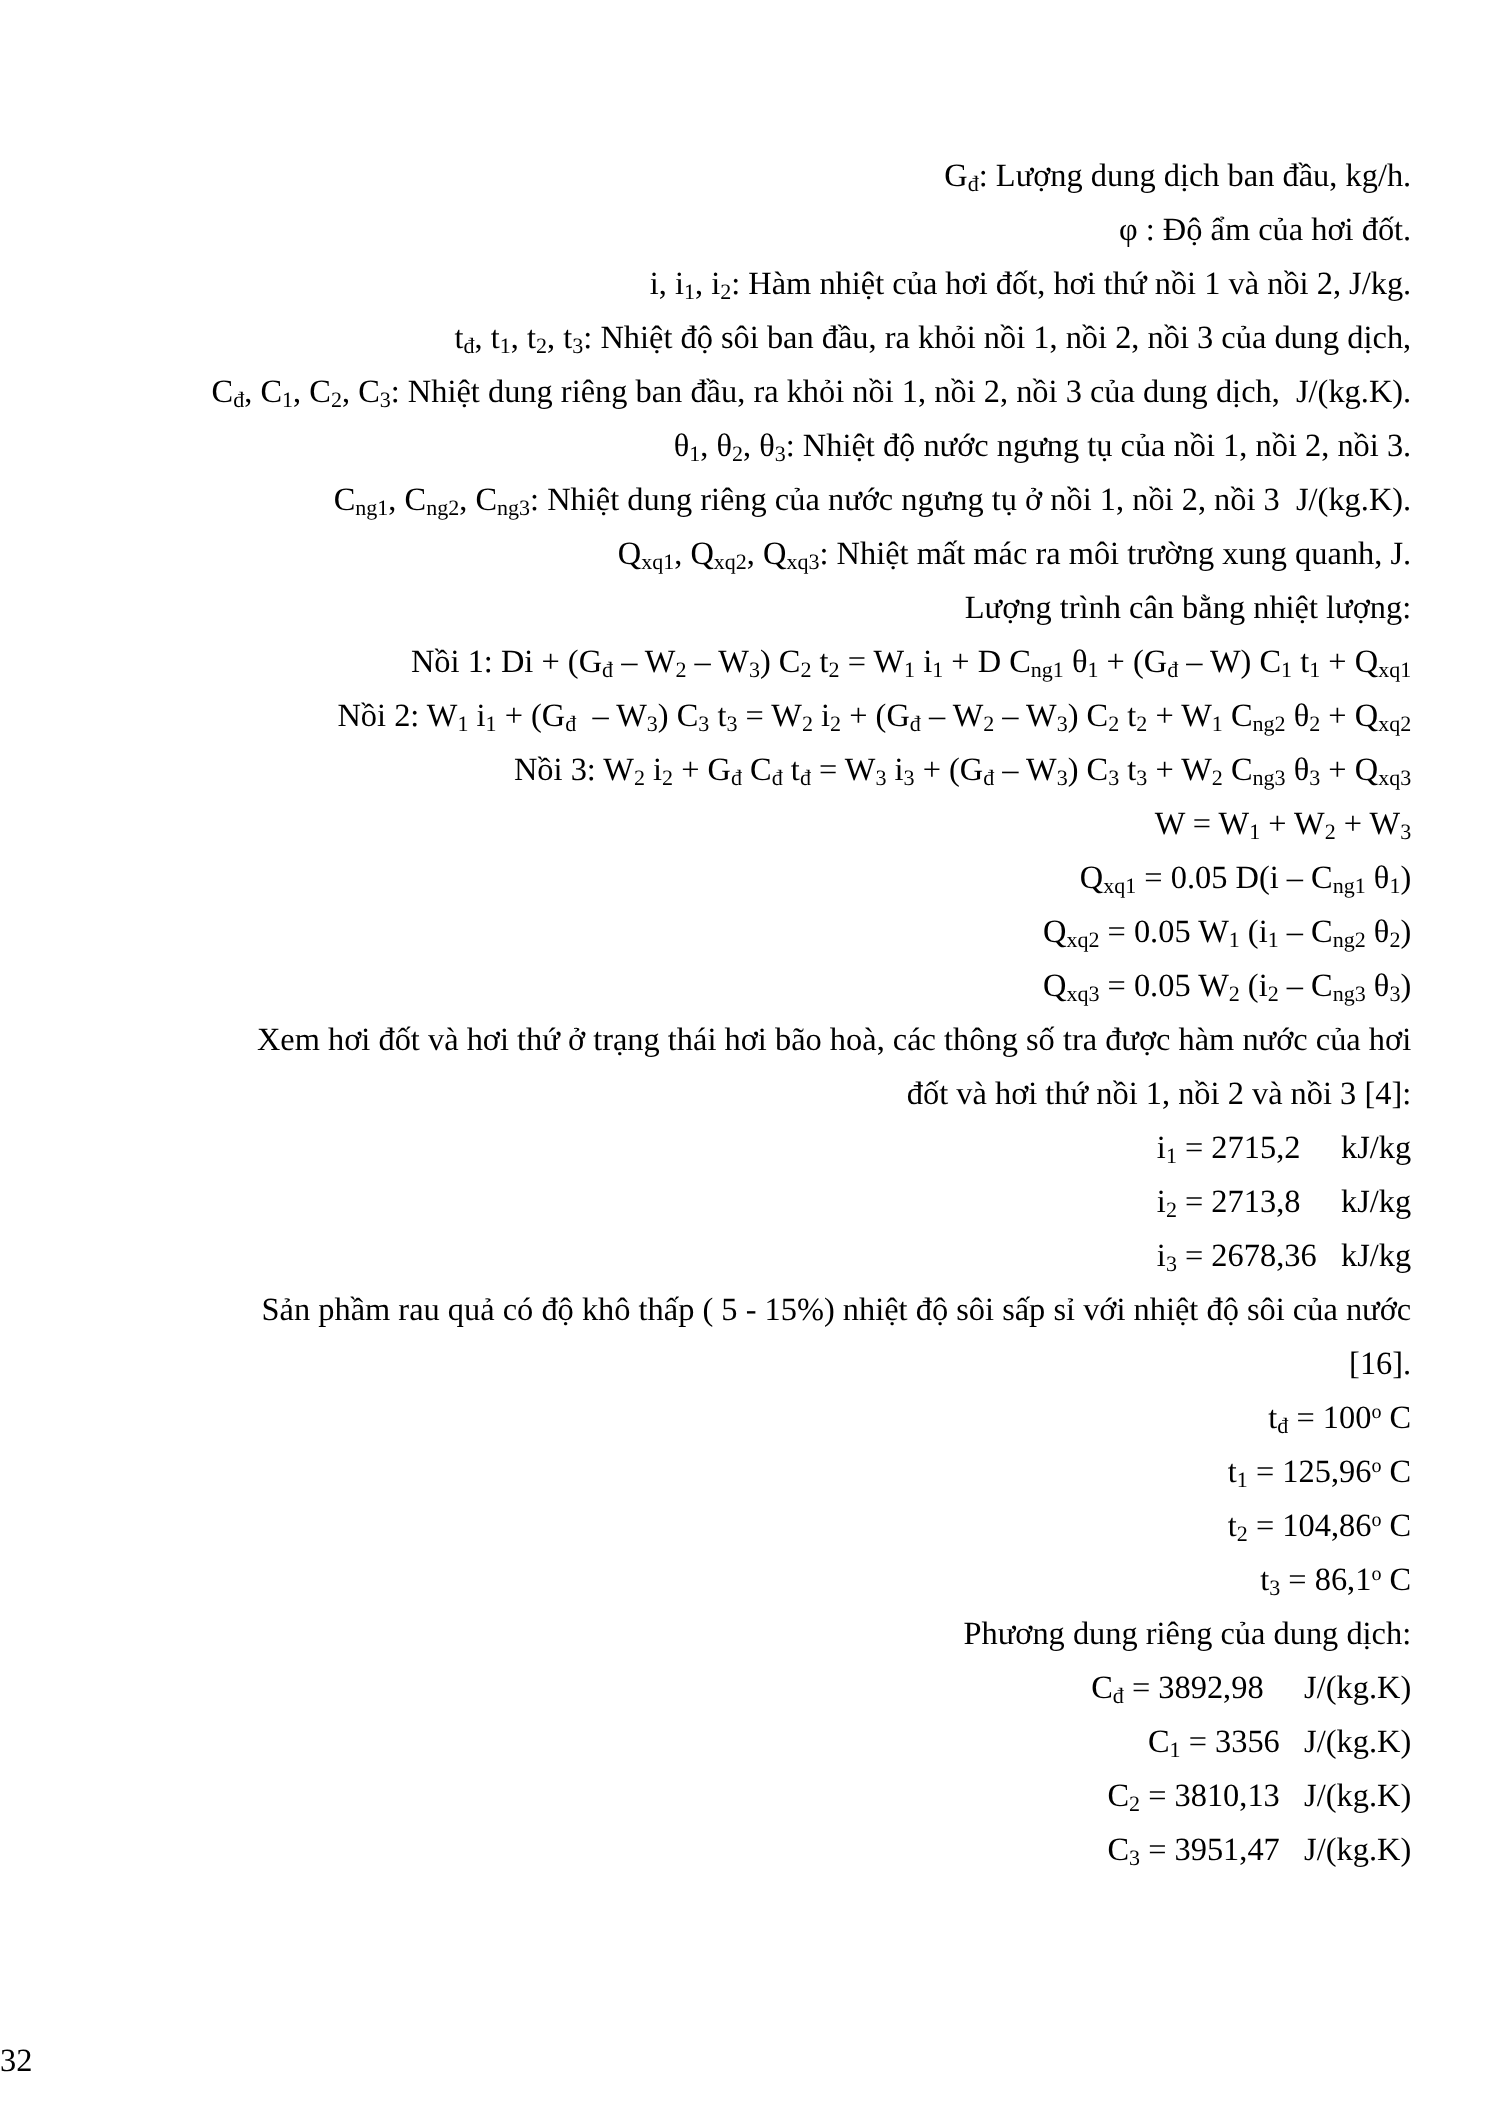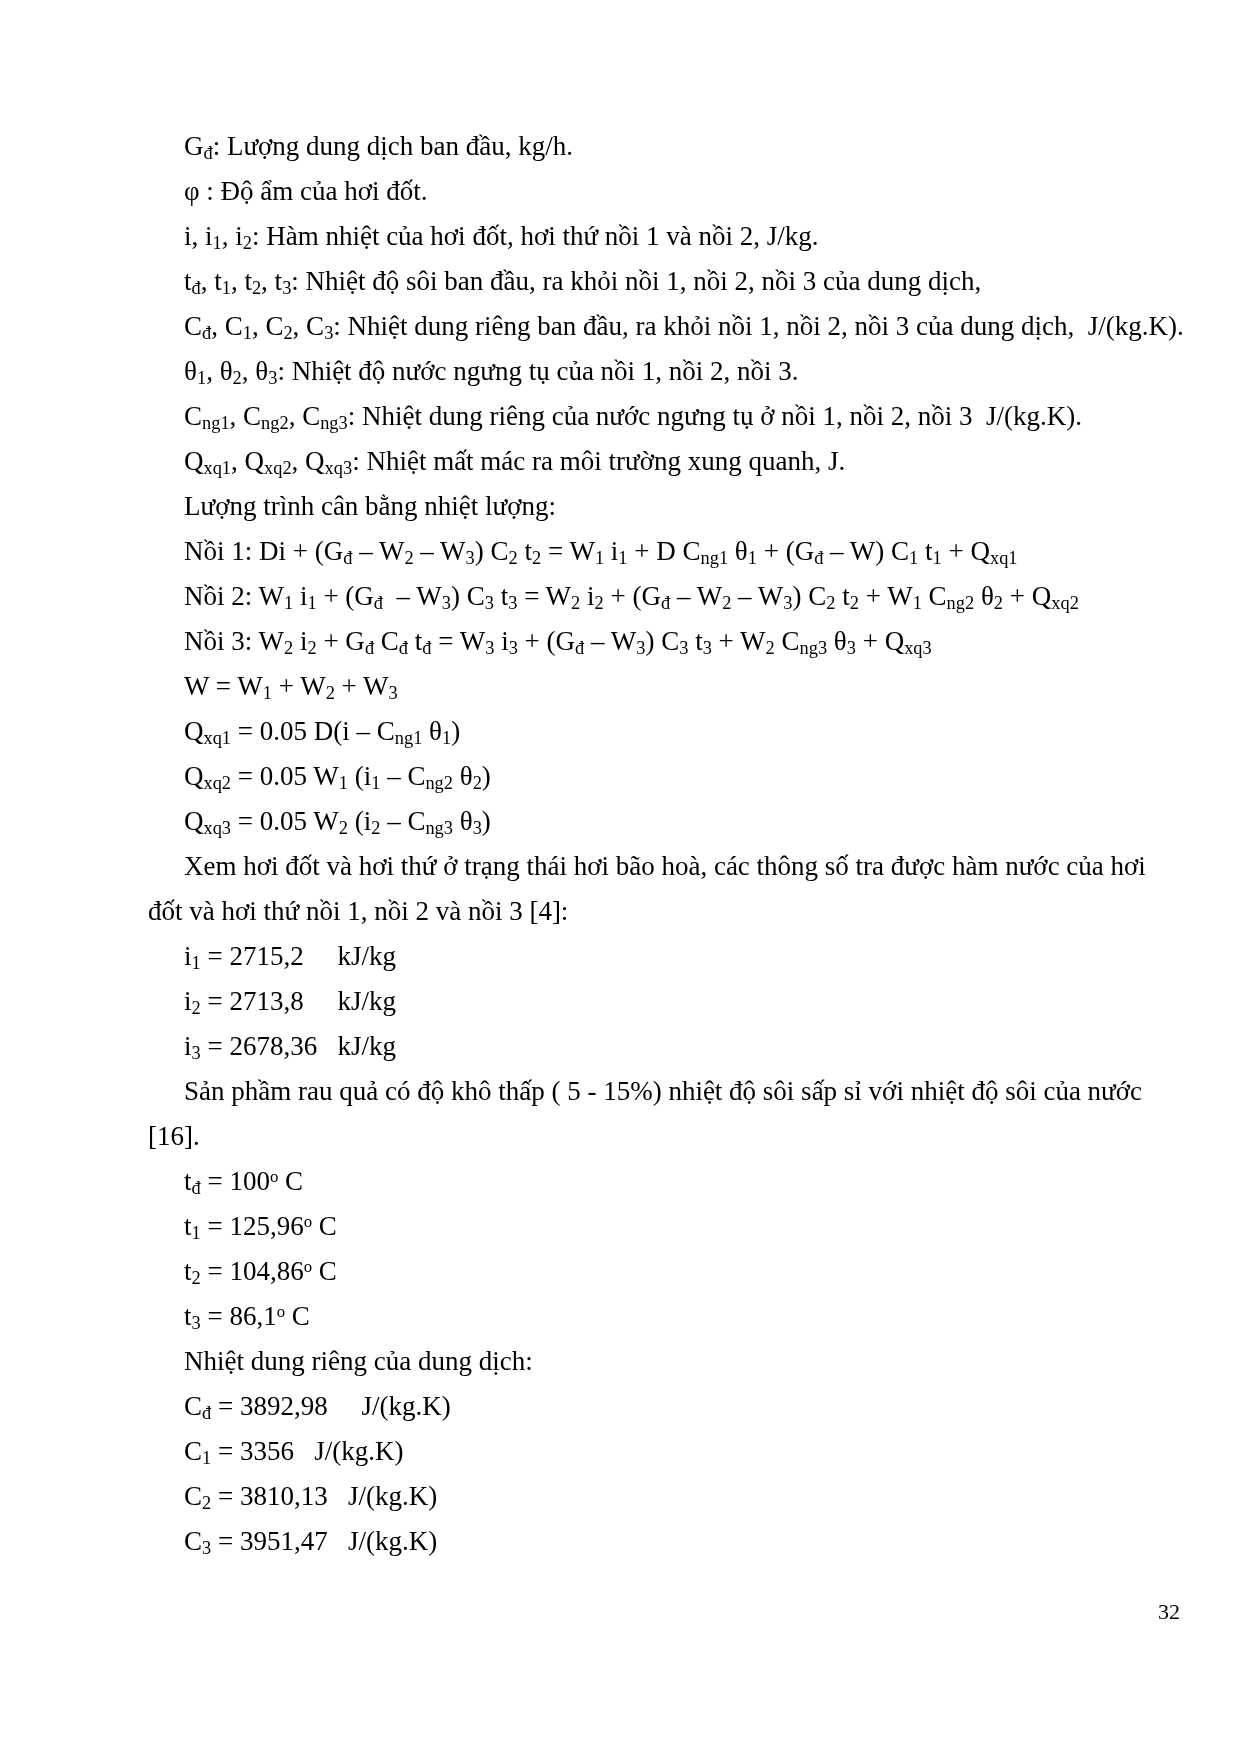--- a/index.html
+++ b/index.html
@@ -10,24 +10,25 @@
     width: 1240px;
     height: 1754px;
     background: #ffffff;
     color: #000000;
     font-family: "Liberation Serif", "DejaVu Serif", serif;
     overflow: hidden;
     position: relative;
   }
   .doc {
     position: absolute;
-    left: 148px;
+    left: 136px;
     top: 124px;
     width: 1040px;
     font-size: 27px;
+    text-align: right;
   }
   .line {
     margin: 0;
     padding: 0;
     line-height: 45px;
     min-height: 45px;
     white-space: pre;
   }
   .line.indent {
     padding-left: 36px;
@@ -41,25 +42,25 @@
   }
   sup {
     font-size: 0.62em;
     line-height: 0;
     vertical-align: baseline;
     position: relative;
     top: -0.45em;
   }
   .page-number {
     position: absolute;
-    top: 1596px;
+    top: 1701px;
     left: 0;
     width: 1180px;
-    text-align: right;
-    font-size: 22px;
+    text-align: left;
+    font-size: 27px;
     line-height: 32px;
   }
 </style>
 </head>
 <body>
 
 <div class="doc">
     <p class="line indent">G<sub>đ</sub>: Lượng dung dịch ban đầu, kg/h.</p>
     <p class="line indent">φ : Độ ẩm của hơi đốt.</p>
     <p class="line indent">i, i<sub>1</sub>, i<sub>2</sub>: Hàm nhiệt của hơi đốt, hơi thứ nồi 1 và nồi 2, J/kg.</p>
@@ -80,20 +81,20 @@
     <p class="line">đốt và hơi thứ nồi 1, nồi 2 và nồi 3 [4]:</p>
     <p class="line indent">i<sub>1</sub> = 2715,2     kJ/kg</p>
     <p class="line indent">i<sub>2</sub> = 2713,8     kJ/kg</p>
     <p class="line indent">i<sub>3</sub> = 2678,36   kJ/kg</p>
     <p class="line indent">Sản phầm rau quả có độ khô thấp ( 5 - 15%) nhiệt độ sôi sấp sỉ với nhiệt độ sôi của nước</p>
     <p class="line">[16].</p>
     <p class="line indent">t<sub>đ</sub> = 100<sup>o</sup> C</p>
     <p class="line indent">t<sub>1</sub> = 125,96<sup>o</sup> C</p>
     <p class="line indent">t<sub>2</sub> = 104,86<sup>o</sup> C</p>
     <p class="line indent">t<sub>3</sub> = 86,1<sup>o</sup> C</p>
-    <p class="line indent">Nhiệt dung riêng của dung dịch:</p>
+    <p class="line indent">Phương dung riêng của dung dịch:</p>
     <p class="line indent">C<sub>đ</sub> = 3892,98     J/(kg.K)</p>
     <p class="line indent">C<sub>1</sub> = 3356   J/(kg.K)</p>
     <p class="line indent">C<sub>2</sub> = 3810,13   J/(kg.K)</p>
     <p class="line indent">C<sub>3</sub> = 3951,47   J/(kg.K)</p>
   </div>
 
 <div class="page-number">32</div>
 
 </body></html>

